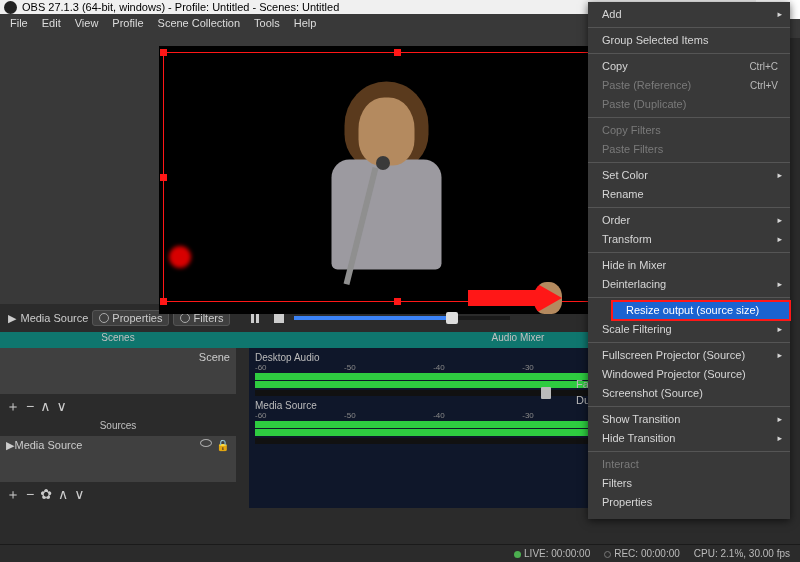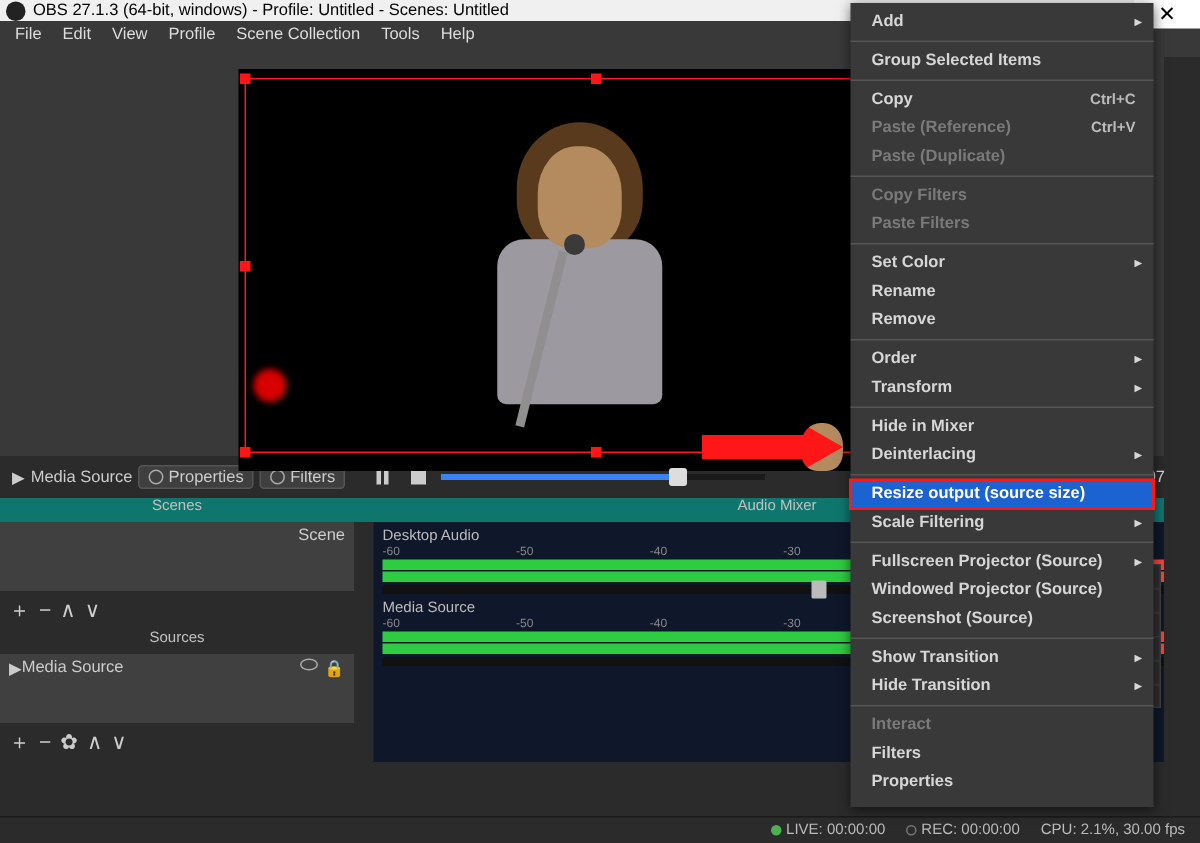--- a/index.html
+++ b/index.html
@@ -48,28 +48,28 @@
   .tlabels { font-size:8px; color:#888; display:flex; justify-content:space-between;gap:44px;}
   .bar { height:7px; background:linear-gradient(90deg,#2ecc40 0 80%, #ffdc00 80% 93%, #ff4136 93% 100%); margin-top:1px;}
   .slider { height:6px; background:#111; position:relative; margin-top:2px;}
   .slider .k{position:absolute; top:-3px; width:10px;height:12px;background:#bbb;border-radius:1px;}
   .eye { width:12px;height:8px;border:1px solid #aaa;border-radius:50%;display:inline-block;margin-left:auto;}
 
   .statusbar { position:absolute; bottom:0; left:0; right:0; height:18px; background:#2b2b2b; border-top:1px solid #1a1a1a; display:flex; align-items:center; justify-content:flex-end; padding:0 10px; gap:14px; color:#bbb; font-size:10px;}
   .dot { width:7px;height:7px;border-radius:50%;display:inline-block;margin-right:3px;vertical-align:middle;}
   .dot.g{background:#4caf50;} .dot.gr{border:1px solid #777;}
 
-  .ctx { position:absolute; right:31px; top:2px; width:202px; background:#393939; color:#d6d6d6; box-shadow:0 2px 8px rgba(0,0,0,.6); padding-bottom:4px;font-weight:bold; }
+  .ctx { position:absolute; right:10px; top:2px; width:202px; background:#393939; color:#d6d6d6; box-shadow:0 2px 8px rgba(0,0,0,.6); padding-bottom:4px; }
   .ctx .grp { border-top:1px solid #555; padding:3px 0;}
   .ctx .grp:first-child{border-top:none;}
   .ctx .it { padding:2px 12px 2px 14px; position:relative; font-size:11px; line-height:15px;}
   .ctx .it.dis { color:#7a7a7a;}
   .ctx .it.sub::after { content:"▸"; position:absolute; right:8px; font-size:9px;}
   .ctx .it .sc { position:absolute; right:12px; color:#bbb; font-size:10px;}
-  .ctx .it.hl { background:#1b63d0; color:#fff; outline:2px solid #ff1717; outline-offset:-1px;}
+  .ctx .it.hl { background:#1b63d0; color:#fff; outline:2px solid #ff1717; outline-offset:-1px;margin-left:24px;}
   .exit { position:absolute; right:116px; top:504px; color:#c8c8c8; font-size:11px;}
   .closebox { position:absolute; top:0; right:0; width:44px; height:19px; text-align:center; background:#fff; color:#000; font-size:14px; line-height:19px;}
   .arrow { position:absolute; left:468px; top:282px; width:118px; height:32px;}
   .arrow .shaft{ position:absolute; left:0; top:8px; width:70px; height:16px; background:#ff1717;}
   .arrow .head{ position:absolute; left:66px; top:0; width:0;height:0; border-top:16px solid transparent; border-bottom:16px solid transparent; border-left:28px solid #ff1717;}
   .rail { position:absolute; right:0; top:38px; width:24px; bottom:20px; background:#2b2b2b;}
   .rightstack { position:absolute; right:26px; top:376px; width:136px;}
   .rightstack .slot{ height:16px; border:1px solid #3f3f3f; border-bottom:none; background:#2f2f2f;}
   .rightstack .slot:last-child{border-bottom:1px solid #3f3f3f;}
   .fade { position:absolute; left:576px; top:378px; color:#bbb;}
@@ -260,21 +260,20 @@
       <div class="it dis">Paste (Reference)<span class="sc">Ctrl+V</span></div>
       <div class="it dis">Paste (Duplicate)</div>
     </div>
     <div class="grp">
       <div class="it dis">Copy Filters</div>
       <div class="it dis">Paste Filters</div>
     </div>
     <div class="grp">
       <div class="it sub">Set Color</div>
       <div class="it">Rename</div>
-      <div class="it">Remove</div>
     </div>
     <div class="grp">
       <div class="it sub">Order</div>
       <div class="it sub">Transform</div>
     </div>
     <div class="grp">
       <div class="it">Hide in Mixer</div>
       <div class="it sub">Deinterlacing</div>
     </div>
     <div class="grp">

